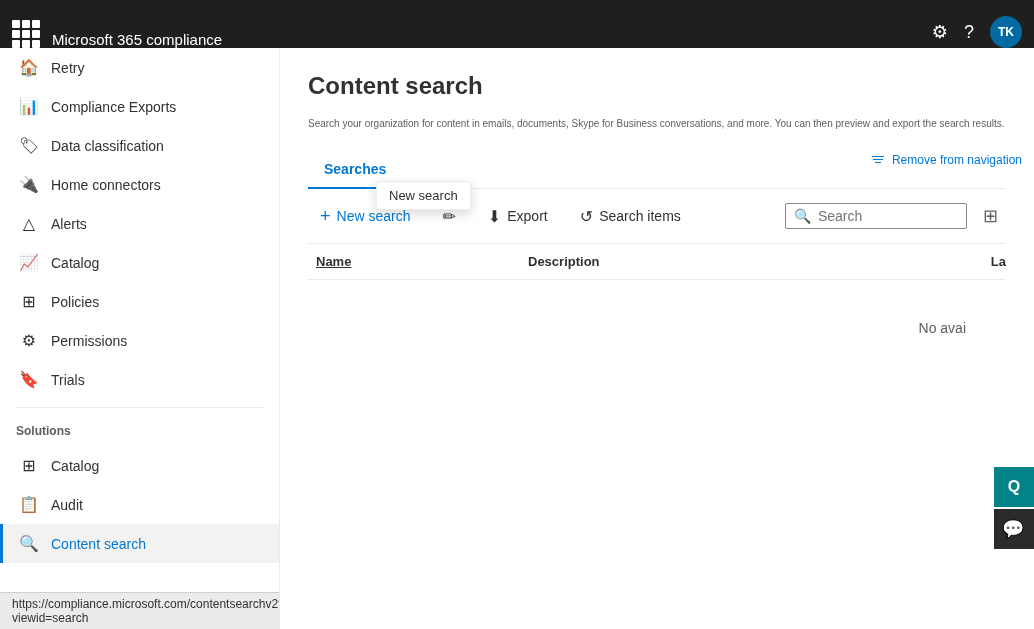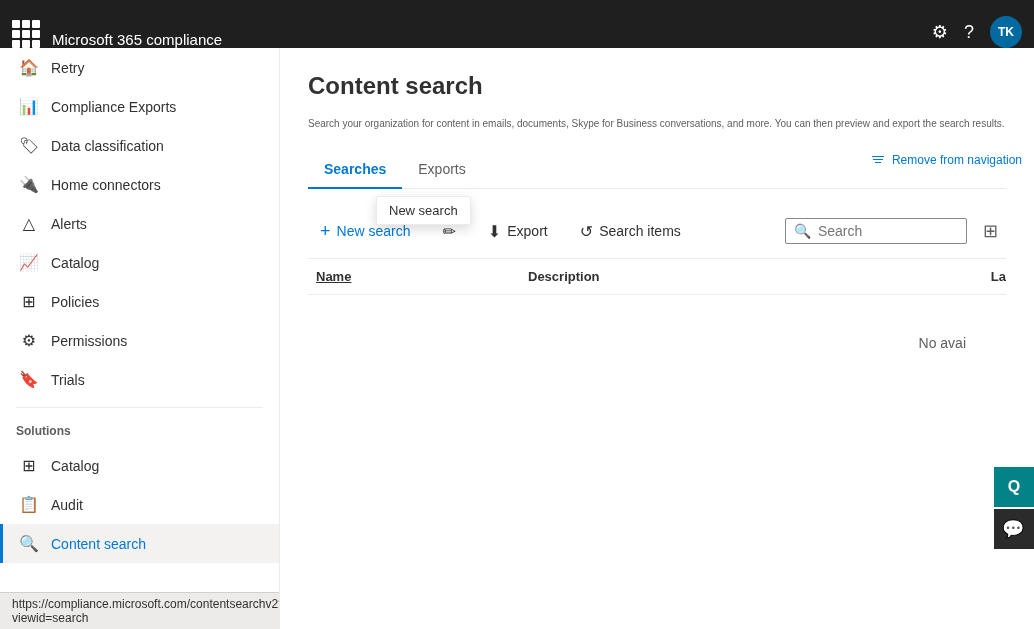--- a/index.html
+++ b/index.html
@@ -79,21 +79,21 @@
 
     
     .remove-nav-btn {
       position: absolute; right: 4px; top: 100px;
       display: flex; align-items: center; gap: 6px;
       color: #0078d4; font-size: 12px; cursor: pointer;
       background: none; border: none; padding: 4px 8px; justify-content: center;
     }
 
     
-    .tabs { display: flex; border-bottom: 1px solid #edebe9; margin-bottom: 15px; }
+    .tabs { display: flex; border-bottom: 1px solid #edebe9; margin-bottom: 0; }
     .tab {
       padding: 10px 16px; cursor: pointer; font-size: 14px; color: #605e5c;
       border-bottom: 2px solid transparent; margin-bottom: -1px;
     }
     .tab.active { color: #0078d4; border-bottom: 2px solid #0078d4; font-weight: 600; }
 
     
     .toolbar {
       display: flex; align-items: center; gap: 8px;
       padding: 10px 0; border-bottom: 1px solid #edebe9;
@@ -256,23 +256,20 @@
           <span>Remove from navigation</span>
         </button>
       </div>
 
       <p class="page-desc">Search your organization for content in emails, documents, Skype for Business conversations, and more. You can then preview and export the search results.</p>
 
       <div class="tabs">
         <div class="tab active">
           <span>Searches</span>
         </div>
-        <div class="tab">
-          <span>Exports</span>
-        </div>
       </div>
 
       <div class="toolbar">
         <button class="toolbar-btn primary">
           <span class="icon" style="font-weight:300; font-size:18px;">+</span>
           <span>New search</span>
         </button>
 
         <button class="toolbar-btn">
           <span class="icon">✏</span>

